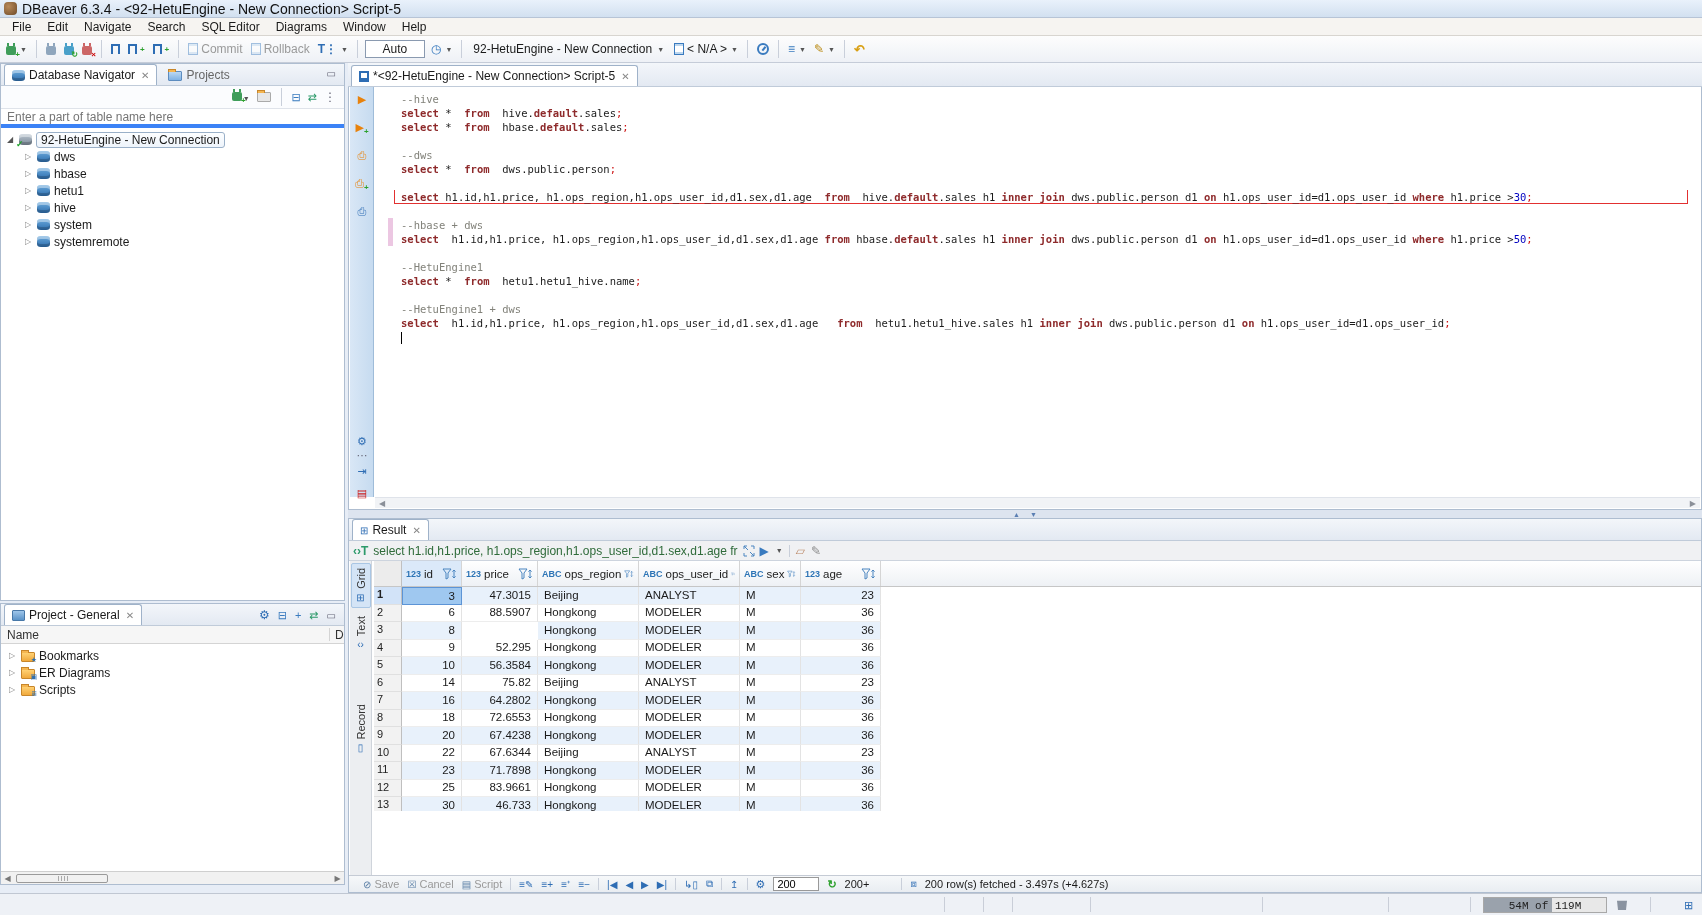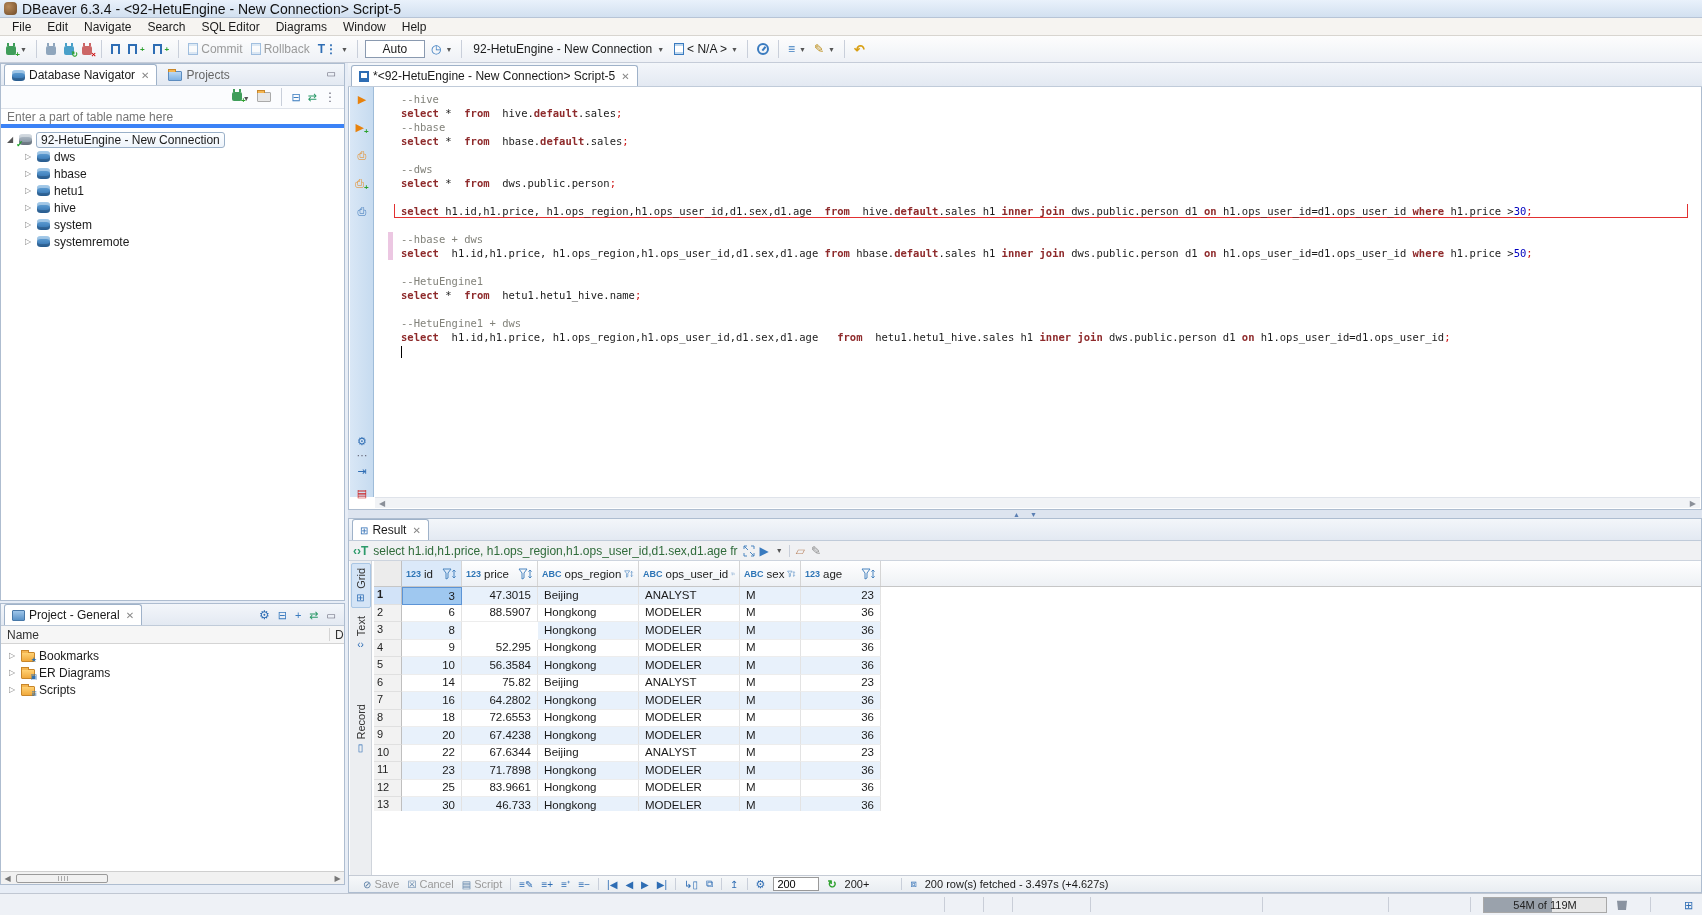--- a/index.html
+++ b/index.html
@@ -129,21 +129,21 @@
   .rsep{width:1px;height:12px;background:#c9cfda;}
   .fetchinput{width:46px;height:14px;border:1px solid #999;background:#fff;font-size:11px;padding:0 3px;font-family:"Liberation Sans",sans-serif;}
   .greenref{color:#2da12d;font-weight:bold;font-size:11px;}
 
   
   #statusbar{position:absolute;left:0;right:0;bottom:0;height:22px;background:#eef1f6;border-top:1px solid #c0c7d2;font-size:11.5px;color:#333;}
   #statusbar .sseg{position:absolute;top:22px;font-weight:bold;}
   #statusbar .ssep{position:absolute;top:3px;width:1px;height:15px;background:#c9ced8;}
   .heapbar{position:absolute;left:1483px;top:3px;width:124px;height:16px;background:#e8e8e8;border:1px solid #a8a8a8;overflow:hidden;text-align:center;font-size:11px;line-height:15px;color:#222;}
   .heapfill{position:absolute;left:0;top:0;bottom:0;width:56%;background:#9aa2ac;}
-  .heaptext{position:relative;}
+  .heaptext{position:relative;font-family:Liberation Mono, monospace;}
   .trash{position:absolute;left:1617px;top:5px;width:10px;height:11px;background:#8a93a0;clip-path:polygon(0 15%,100% 15%,90% 100%,10% 100%);}
   .trash:before{content:"";position:absolute;top:-3px;left:2px;width:6px;height:2px;background:#8a93a0;}
   .gridic-br{position:absolute;left:1684px;top:5px;color:#2e6db4;font-size:11px;}
 </style>
 </head>
 <body>
 
 <div id="app">
 
   <div class="titlebar">
@@ -378,21 +378,20 @@
         <span class="ic orange" style="top:90px">⎙<span class="plusbadge">+</span></span>
         <span class="ic blue" style="top:118px">⎙</span>
         <span class="ic blue" style="top:348px">⚙</span>
         <span class="ic" style="top:362px;color:#667">⋯</span>
         <span class="ic blue" style="top:378px">⇥</span>
         <span class="ic" style="top:400px;color:#c22">▤</span>
       </div>
       <div id="editor">
           <div class="line"><span class="tk-cm">--hive</span></div>
           <div class="line"><span class="tk-kw">select</span><span class="tk-pl"> *  </span><span class="tk-kw">from</span><span class="tk-pl">  hive.</span><span class="tk-kw">default</span><span class="tk-pl">.sales</span><span class="tk-sc">;</span></div>
-          <div class="line"><span class="tk-cm">--hbase</span></div>
           <div class="line"><span class="tk-kw">select</span><span class="tk-pl"> *  </span><span class="tk-kw">from</span><span class="tk-pl">  hbase.</span><span class="tk-kw">default</span><span class="tk-pl">.sales</span><span class="tk-sc">;</span></div>
           <div class="line"></div>
           <div class="line"><span class="tk-cm">--dws</span></div>
           <div class="line"><span class="tk-kw">select</span><span class="tk-pl"> *  </span><span class="tk-kw">from</span><span class="tk-pl">  dws.public.person</span><span class="tk-sc">;</span></div>
           <div class="line"></div>
           <div class="line box-bottom"><span class="tk-kw">select</span><span class="tk-pl"> h1.id,h1.price, h1.ops_region,h1.ops_user_id,d1.sex,d1.age  </span><span class="tk-kw">from</span><span class="tk-pl">  hive.</span><span class="tk-kw">default</span><span class="tk-pl">.sales h1 </span><span class="tk-kw">inner join</span><span class="tk-pl"> dws.public.person d1 </span><span class="tk-kw">on</span><span class="tk-pl"> h1.ops_user_id=d1.ops_user_id </span><span class="tk-kw">where</span><span class="tk-pl"> h1.price &gt;</span><span class="tk-nm">30</span><span class="tk-sc">;</span></div>
           <div class="line"></div>
           <div class="line"><span class="gutterpink"></span><span class="tk-cm">--hbase + dws</span></div>
           <div class="line"><span class="gutterpink"></span><span class="tk-kw">select</span><span class="tk-pl">  h1.id,h1.price, h1.ops_region,h1.ops_user_id,d1.sex,d1.age </span><span class="tk-kw">from</span><span class="tk-pl"> hbase.</span><span class="tk-kw">default</span><span class="tk-pl">.sales h1 </span><span class="tk-kw">inner join</span><span class="tk-pl"> dws.public.person d1 </span><span class="tk-kw">on</span><span class="tk-pl"> h1.ops_user_id=d1.ops_user_id </span><span class="tk-kw">where</span><span class="tk-pl"> h1.price &gt;</span><span class="tk-nm">50</span><span class="tk-sc">;</span></div>
           <div class="line"></div>

